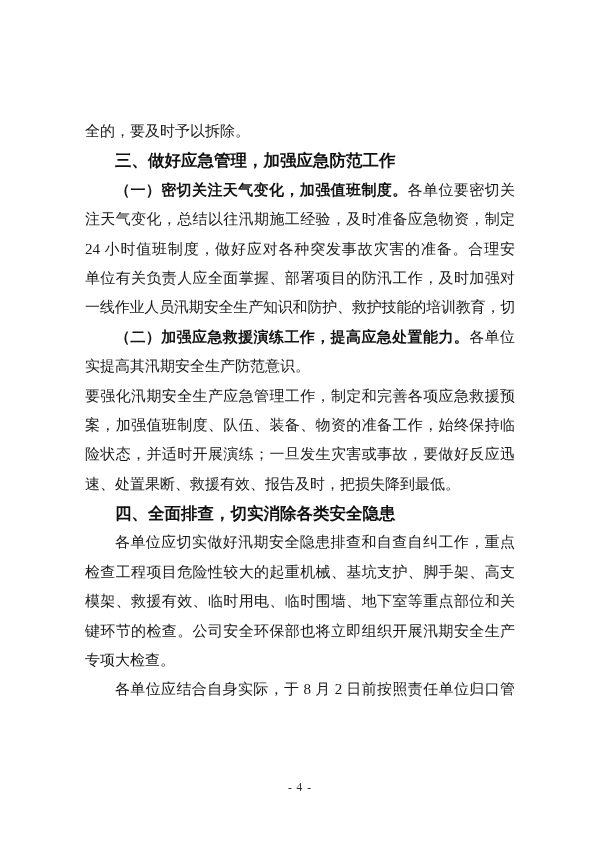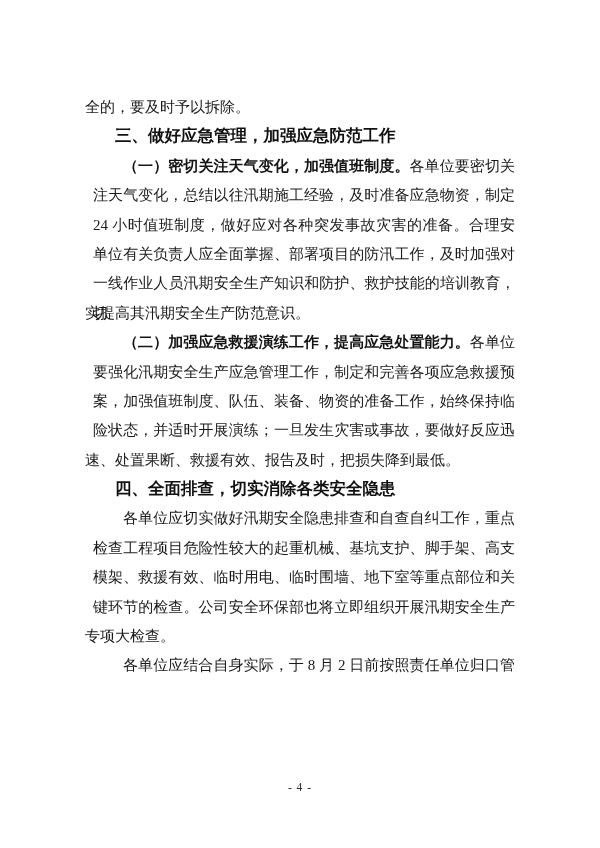--- a/index.html
+++ b/index.html
@@ -12,44 +12,43 @@
     width: 600px;
     height: 848px;
     background: #ffffff;
     overflow: hidden;
     font-family: "Liberation Serif", "DejaVu Serif", serif;
     color: #191919;
   }
   .text-block {
     position: absolute;
     left: 85px;
-    top: 93px;
+    top: 117px;
     width: 430px;
   }
   .line {
     height: 29.4px;
     line-height: 29.4px;
     font-size: 15px;
     white-space: nowrap;
     color: #191919;
   }
   .just {
     white-space: normal;
     text-align: justify;
     text-align-last: justify;
-    margin-left: 8px;
   }
   .indent {
     padding-left: 30px;
   }
   .tight {
     letter-spacing: -0.25px;
   }
   .heading {
-    font-family: Liberation Mono, monospace;
+    font-family: Liberation Sans, sans-serif;
     font-weight: bold;
     font-size: 16.5px;
     color: #111111;
   }
   .lead {
     font-weight: bold;
     color: #141414;
   }
   .footer {
     position: absolute;
@@ -72,23 +71,23 @@
     <div class="line">全的，要及时予以拆除。</div>
 
     <div class="line heading indent">三、做好应急管理，加强应急防范工作</div>
 
     <div class="line just indent"><span class="lead">（一）密切关注天气变化，加强值班制度。</span><span>各单位要密切关</span></div>
 
     <div class="line just">注天气变化，总结以往汛期施工经验，及时准备应急物资，制定</div>
     <div class="line just">24 小时值班制度，做好应对各种突发事故灾害的准备。合理安</div>
     <div class="line just">单位有关负责人应全面掌握、部署项目的防汛工作，及时加强对</div>
     <div class="line just tight">一线作业人员汛期安全生产知识和防护、救护技能的培训教育，切</div>
+    <div class="line just indent"><span class="lead">（二）加强应急救援演练工作，提高应急处置能力。</span><span>各单位</span></div>
+
     <div class="line">实提高其汛期安全生产防范意识。</div>
-
-    <div class="line just indent"><span class="lead">（二）加强应急救援演练工作，提高应急处置能力。</span><span>各单位</span></div>
 
     <div class="line just">要强化汛期安全生产应急管理工作，制定和完善各项应急救援预</div>
     <div class="line just">案，加强值班制度、队伍、装备、物资的准备工作，始终保持临</div>
     <div class="line just">险状态，并适时开展演练；一旦发生灾害或事故，要做好反应迅</div>
     <div class="line">速、处置果断、救援有效、报告及时，把损失降到最低。</div>
 
     <div class="line heading indent">四、全面排查，切实消除各类安全隐患</div>
 
     <div class="line just indent">各单位应切实做好汛期安全隐患排查和自查自纠工作，重点</div>
     <div class="line just">检查工程项目危险性较大的起重机械、基坑支护、脚手架、高支</div>

